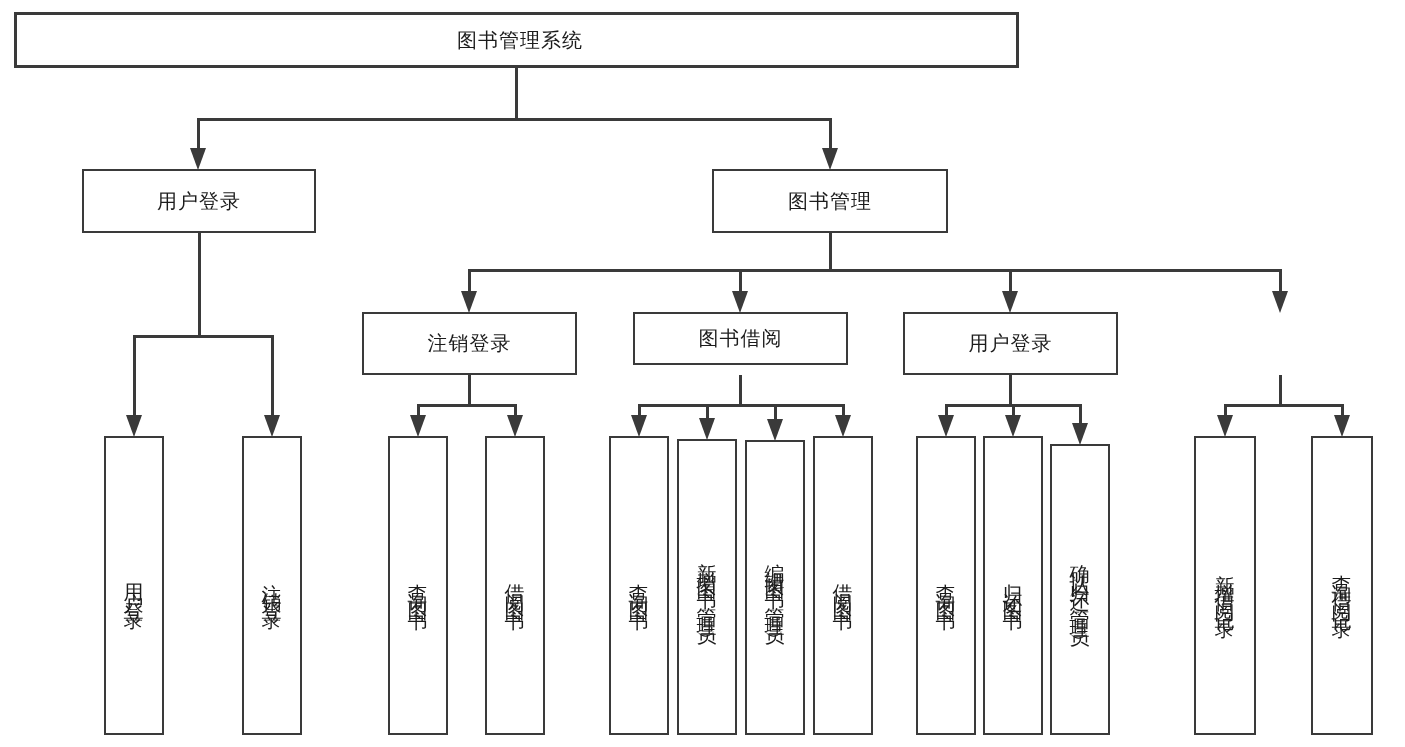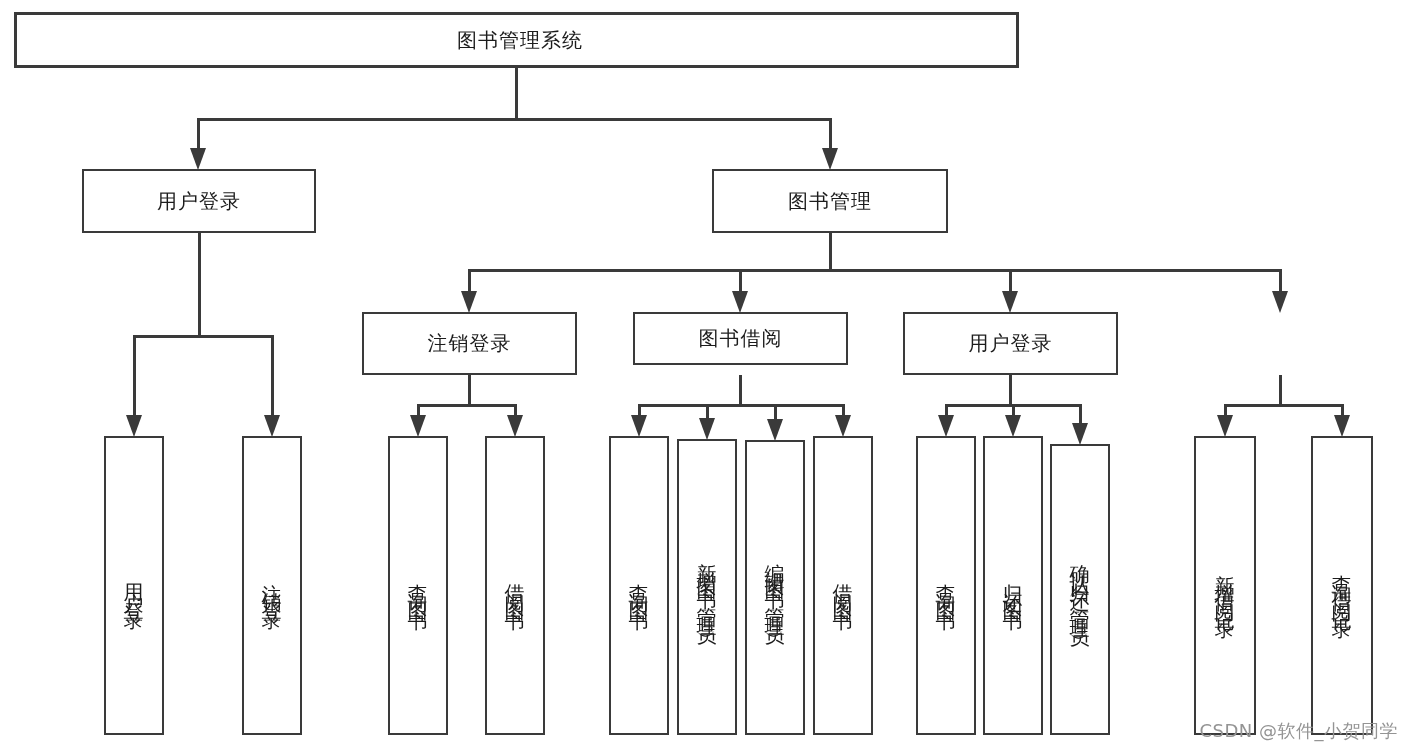--- a/index.html
+++ b/index.html
@@ -159,15 +159,14 @@
   <div class="box vbox" style="left:745px; top:440px; width:60px; height:295px;">编辑图书（管理员）</div>
   <div class="box vbox" style="left:813px; top:436px; width:60px; height:299px;">借阅图书</div>
 
   <div class="box vbox" style="left:916px; top:436px; width:60px; height:299px;">查询图书</div>
   <div class="box vbox" style="left:983px; top:436px; width:60px; height:299px;">归还图书</div>
   <div class="box vbox" style="left:1050px; top:444px; width:60px; height:291px;">确认归还（管理员）</div>
 
   <div class="box vbox" style="left:1194px; top:436px; width:62px; height:299px;">新增借阅记录</div>
   <div class="box vbox" style="left:1311px; top:436px; width:62px; height:299px;">查询借阅记录</div>
 
-  <div class="watermark">CSDN @软件_小贺同学</div>
 
 </div>
 
 </body></html>

